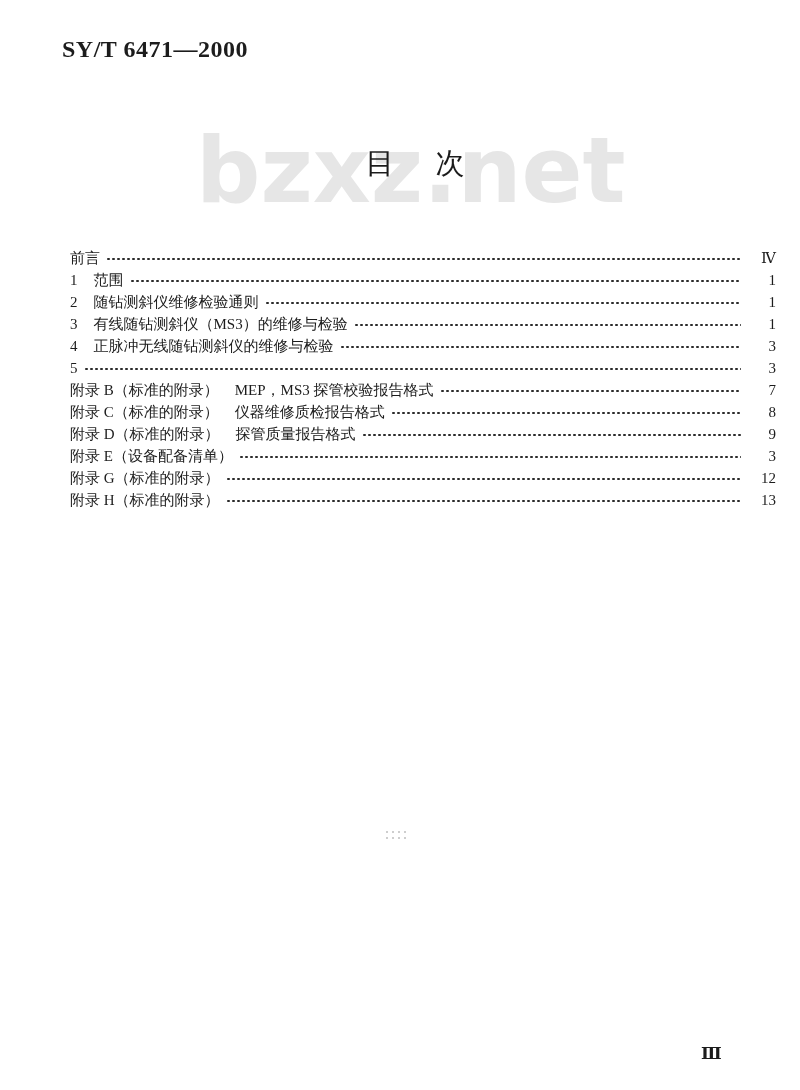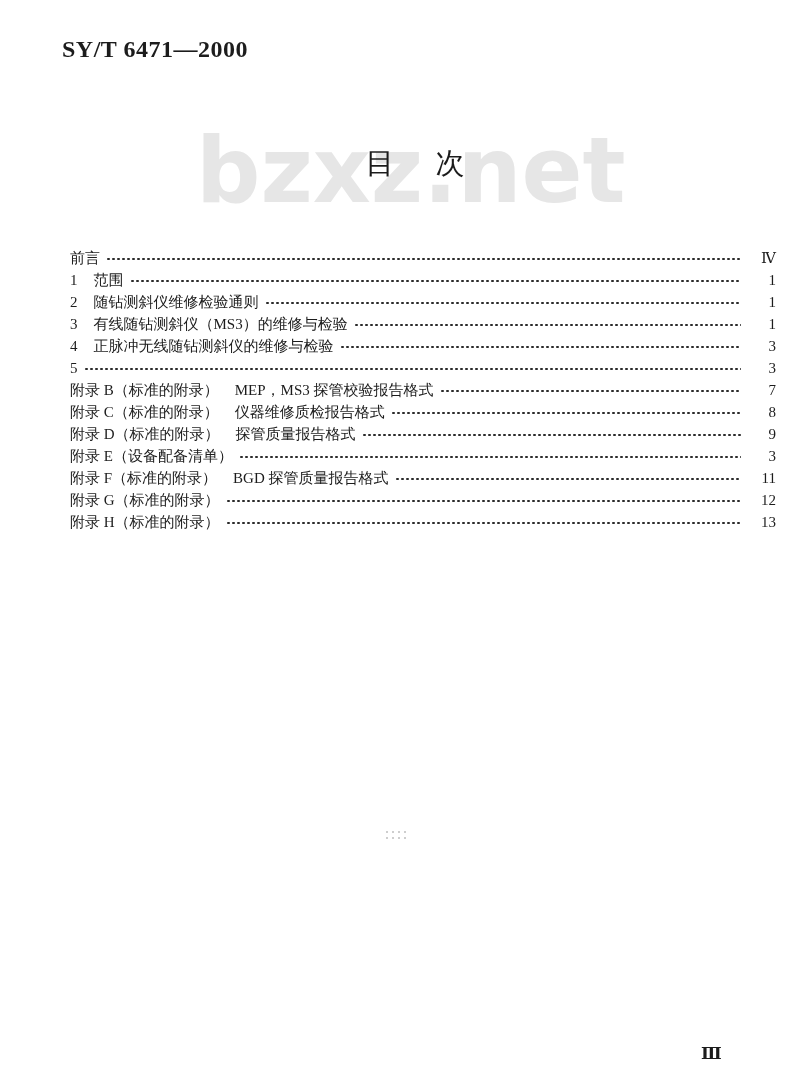--- a/index.html
+++ b/index.html
@@ -162,26 +162,20 @@
     <span class="title">探管质量报告格式</span>
     <span class="dots"></span>
     <span class="pageno">9</span>
   </div>
     <div class="toc-row">
     <span class="label">附录 E（设备配备清单）</span>
     <span class="dots"></span>
     <span class="pageno">3</span>
   </div>
     <div class="toc-row">
-    <span class="label">附录 F（标准的附录）</span>
-    <span class="title">BGD 探管质量报告格式</span>
-    <span class="dots"></span>
-    <span class="pageno">11</span>
-  </div>
-    <div class="toc-row">
     <span class="label">附录 G（标准的附录）</span>
     <span class="dots"></span>
     <span class="pageno">12</span>
   </div>
     <div class="toc-row">
     <span class="label">附录 H（标准的附录）</span>
     <span class="dots"></span>
     <span class="pageno">13</span>
   </div>
   </div>

